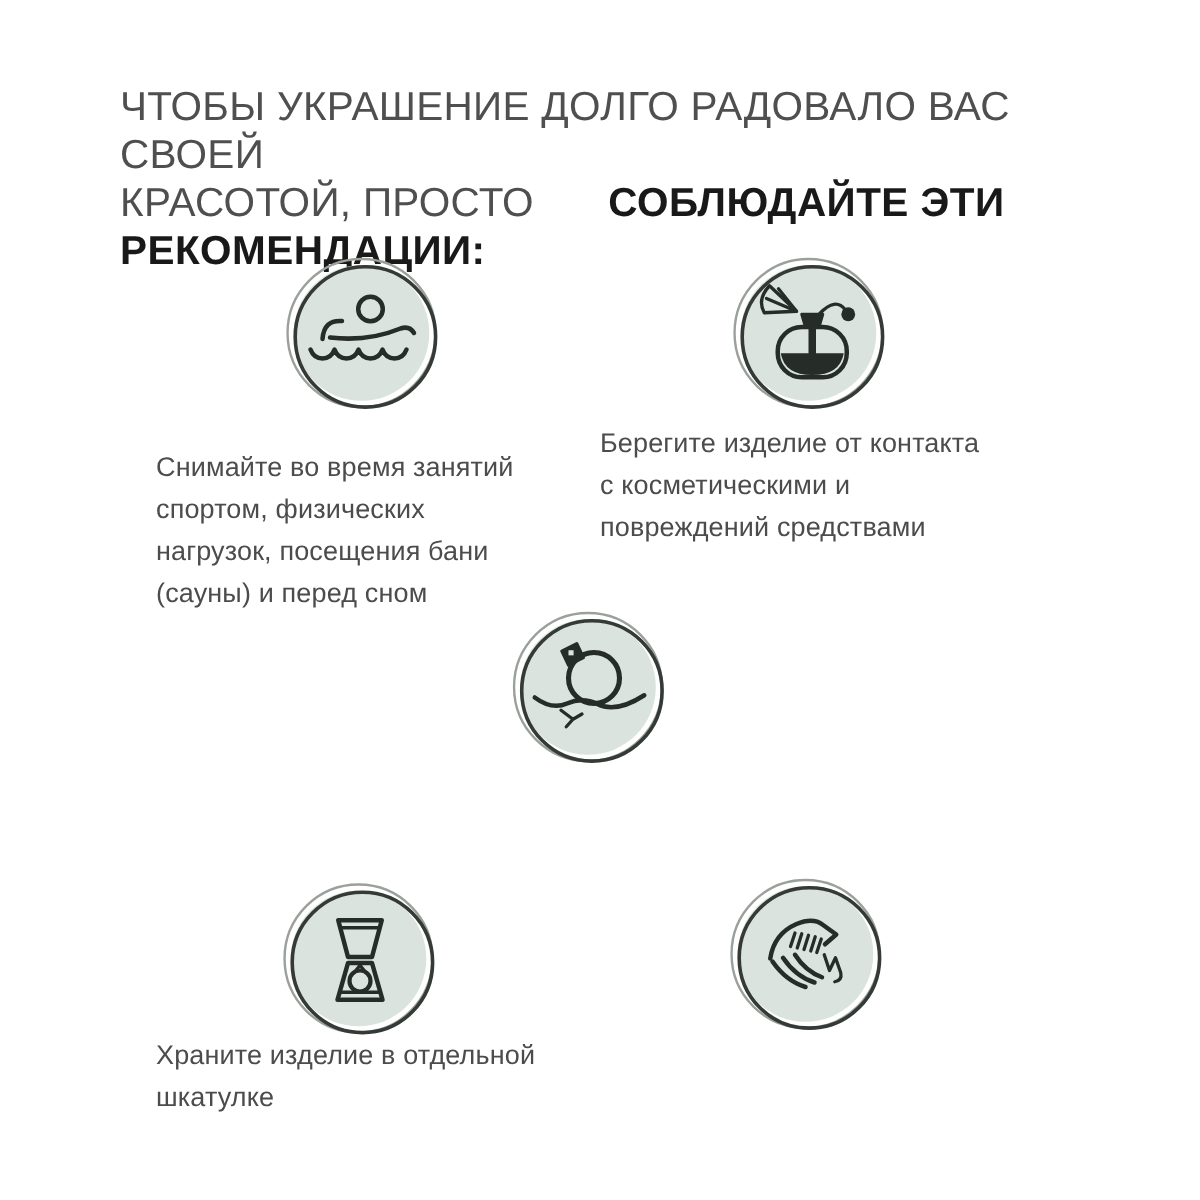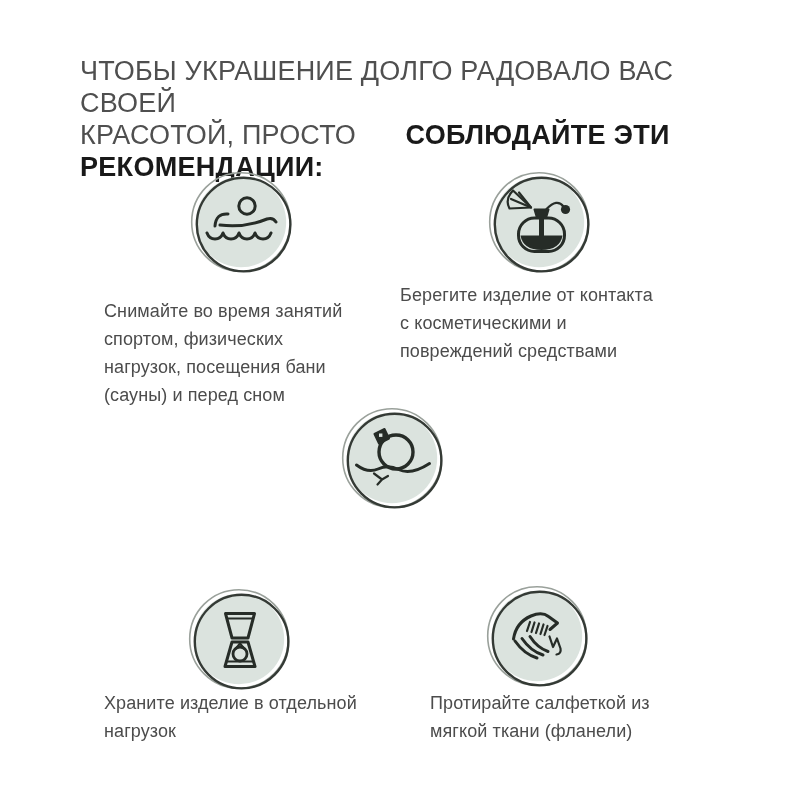--- a/index.html
+++ b/index.html
@@ -145,17 +145,15 @@
   </div>
 
   <div class="caption cap-1">Снимайте во время занятий
 спортом, физических
 нагрузок, посещения бани
 (сауны) и перед сном</div>
   <div class="caption cap-2">Берегите изделие от контакта
 с косметическими и
 повреждений средствами</div>
   <div class="caption cap-4">Храните изделие в отдельной
-нагрузок</div>
-  <div class="caption cap-5">Протирайте салфеткой из
-мягкой ткани (фланели)</div>
+шкатулке</div>
 
 </div>
 
 </body></html>

